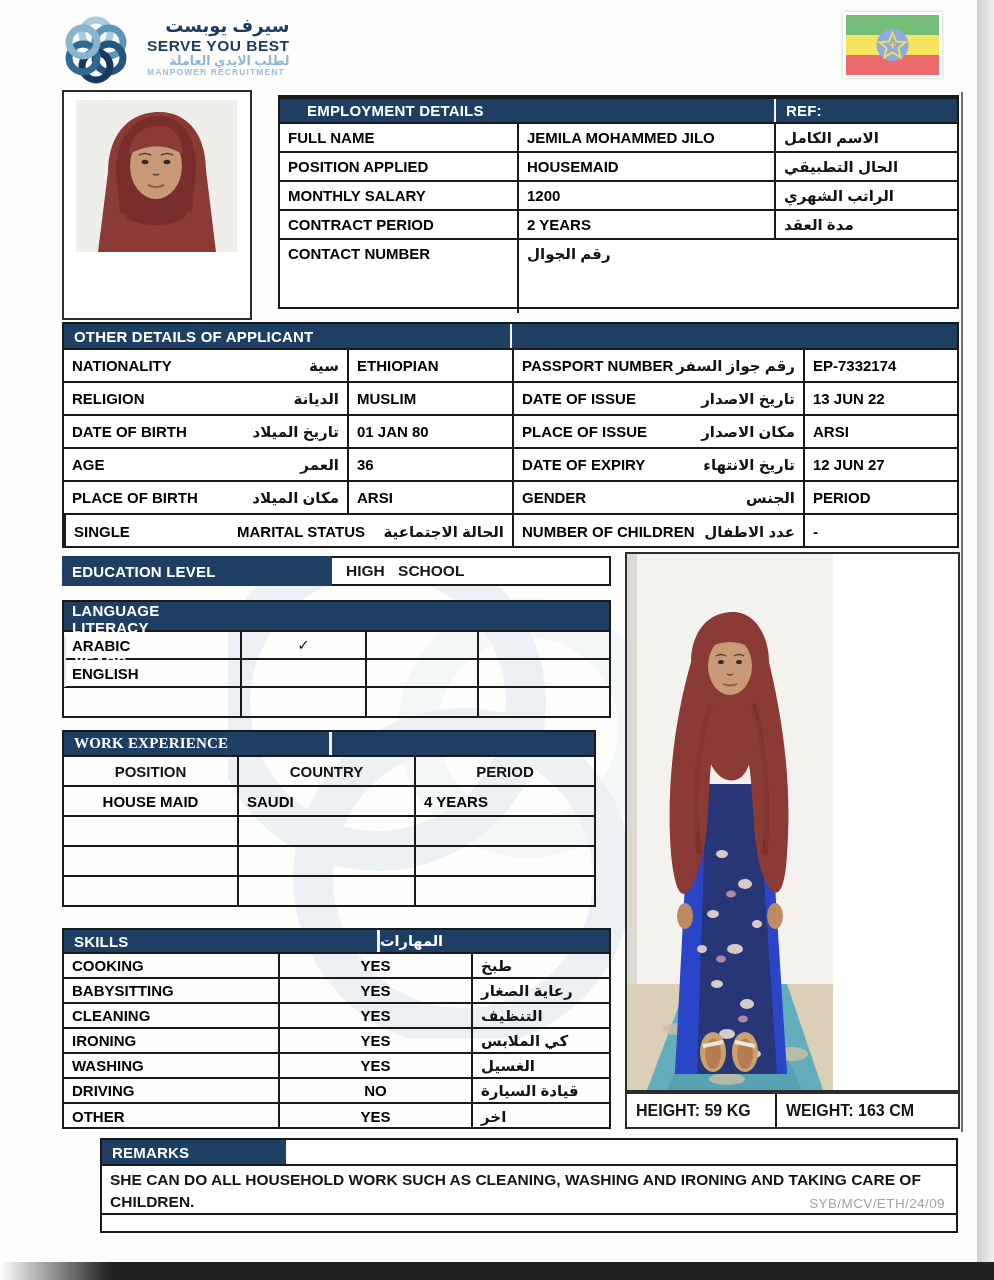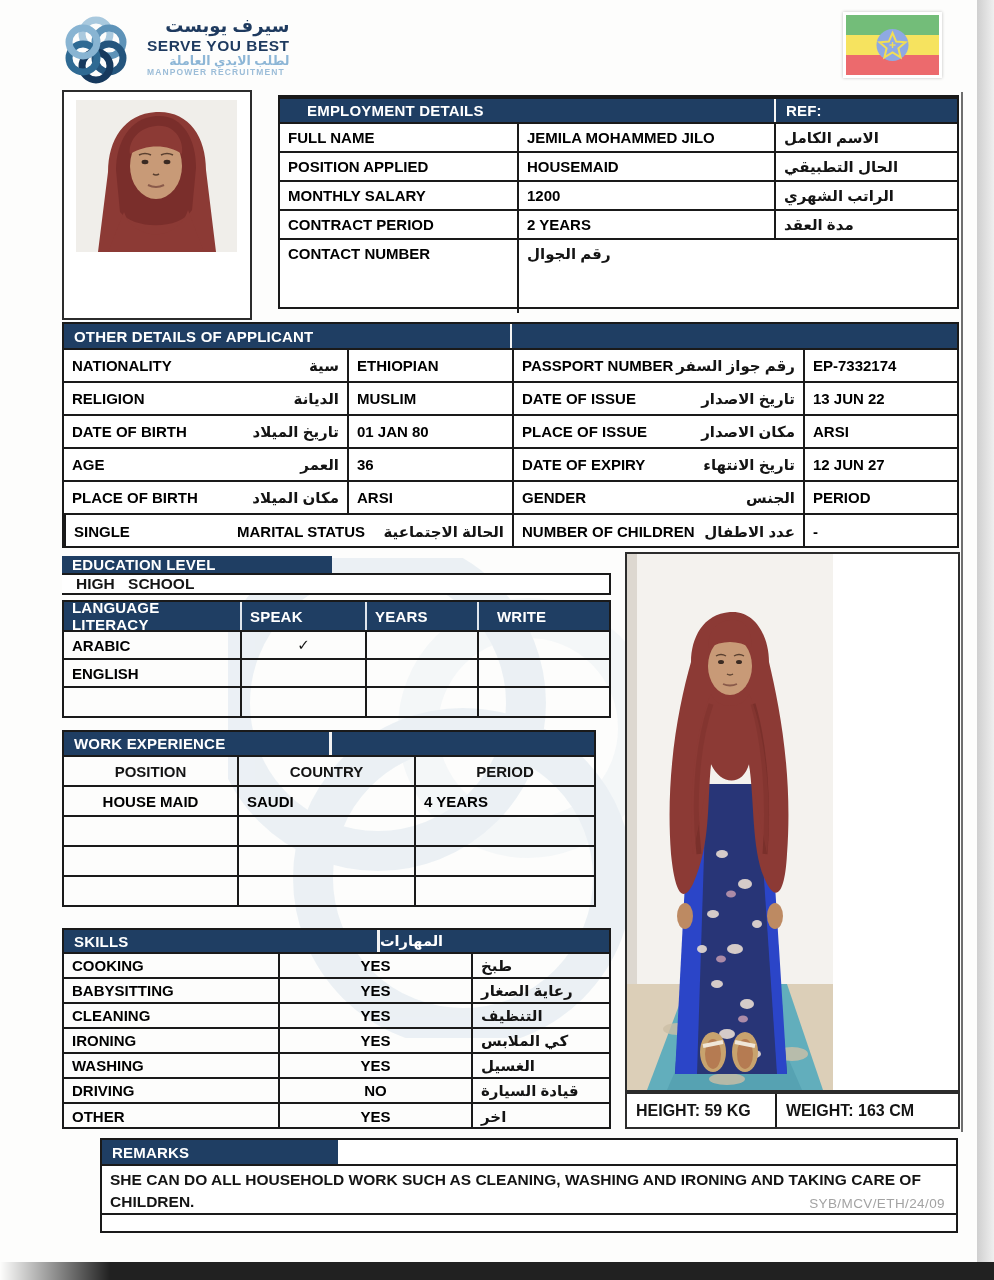--- a/index.html
+++ b/index.html
@@ -51,40 +51,40 @@
   .oth{left:62px;top:322px;width:897px;height:226px;background:#fff;}
   .oth-h{height:26px;}
   .oth-h .h1{width:446px;display:flex;align-items:center;padding-left:10px;}
   .oth-h .h2{flex:1;border-left:2px solid #f4f4f4;}
   .oth-r{height:33px;}
   .oth-r .c1{width:283px;justify-content:space-between;}
   .oth-r .c2{width:165px;}
   .oth-r .c3{width:291px;justify-content:space-between;}
   .oth-r .c4{flex:1;}
   
-  .edu{left:62px;top:556px;width:549px;height:30px;display:flex;flex-direction:column;}
+  .edu{left:62px;top:556px;width:549px;height:30px;display:flex;}
   .edu-l{width:270px;display:flex;align-items:center;padding-left:10px;}
   .edu-v{flex:1;border:2px solid #1a1a1a;border-left:none;background:#fff;display:flex;align-items:center;padding-left:14px;font-weight:700;font-size:15.5px;word-spacing:9px;}
   
   .lang{left:62px;top:600px;width:549px;height:118px;}
-  .lang .hrow{height:30px;background:#1f3e63;color:#fff;border-bottom:2px solid #1a1a1a;}
+  .lang .hrow{height:30px;background:#1f3e63;color:#fff;border-bottom:2px solid #1a1a1a;flex-direction:column;}
   .lang .hrow .tcell{border-left:2px solid #dfe5ec;}
   .lang .hrow .tcell:first-child{border-left:none;}
   .lang .c1{width:176px;}
   .lang .c2{width:125px;}
   .lang .c3{width:112px;}
   .lang .c4{flex:1;padding-left:18px;}
   .lang .brow{height:28px;}
   .lang .brow .tcell{border-left:2px solid #1a1a1a;height:100%;}
   .lang .brow .tcell:first-child{border-left:none;}
   .check{justify-content:center;font-size:15px;}
   
   .work{left:62px;top:730px;width:534px;height:177px;}
   .work-bar{height:25px;display:flex;border-bottom:2px solid #1a1a1a;}
-  .work-bar .b1{width:268px;background:#1f3e63;color:#fff;display:flex;align-items:center;padding-left:10px;border-right:3px solid #f2f2f2;}
+  .work-bar .b1{width:268px;background:#1f3e63;color:#fff;display:flex;align-items:center;padding-left:10px;border-right:3px solid #f2f2f2;font-family:Liberation Serif, serif;}
   .work-bar .b2{flex:1;background:#1f3e63;}
   .work .hrow{height:30px;}
   .work .tcell{height:100%;}
   .work .c1{width:173px;justify-content:center;}
   .work .c2{width:177px;}
   .work .c3{flex:1;}
   .work .hc{justify-content:center;font-weight:700;}
   .work .brow{height:30px;}
   
   .skl{left:62px;top:928px;width:549px;height:201px;}
@@ -92,21 +92,21 @@
   .skl-bar .b1{width:316px;background:#1f3e63;color:#fff;display:flex;align-items:center;padding-left:10px;border-right:3px solid #f2f2f2;}
   .skl-bar .b2{flex:1;background:#1f3e63;color:#fff;display:flex;align-items:center;justify-content:flex-end;padding-right:9px;direction:rtl;font-weight:700;font-size:14.5px;}
   .skl .brow{height:25px;}
   .skl .tcell{height:100%;}
   .skl .c1{width:214px;}
   .skl .c2{width:193px;justify-content:center;}
   .skl .c3{flex:1;justify-content:flex-end;}
   
   .rmk{left:100px;top:1138px;width:858px;height:95px;border:2px solid #1a1a1a;background:#fff;}
   .rmk-r1{height:24px;display:flex;}
-  .rmk-tab{width:236px;display:flex;align-items:center;padding-left:10px;}
+  .rmk-tab{width:184px;display:flex;align-items:center;padding-left:10px;}
   .rmk-r2{height:49px;border-top:2px solid #1a1a1a;padding:3px 8px 0 8px;font-weight:700;font-size:15.5px;line-height:1.4;}
   .rmk-r3{height:18px;border-top:2px solid #1a1a1a;}
   .syb{left:690px;top:1196px;width:255px;text-align:right;color:#a3a3a3;font-size:13.5px;letter-spacing:.4px;}
   
   .edge-right{left:977px;top:0;width:17px;height:1280px;background:linear-gradient(to right,#cfcfcf,#efefef);}
   .edge-line{left:961px;top:92px;width:2px;height:1040px;background:#565656;opacity:.85;}
   .edge-bottom{left:0;top:1262px;width:994px;height:18px;background:#212121;}
   .edge-bottom-fade{left:0;top:1262px;width:110px;height:18px;background:linear-gradient(to right,#fdfdfc,rgba(253,253,252,0));}
   .wm{left:228px;top:558px;width:430px;height:480px;pointer-events:none;}
 </style>

